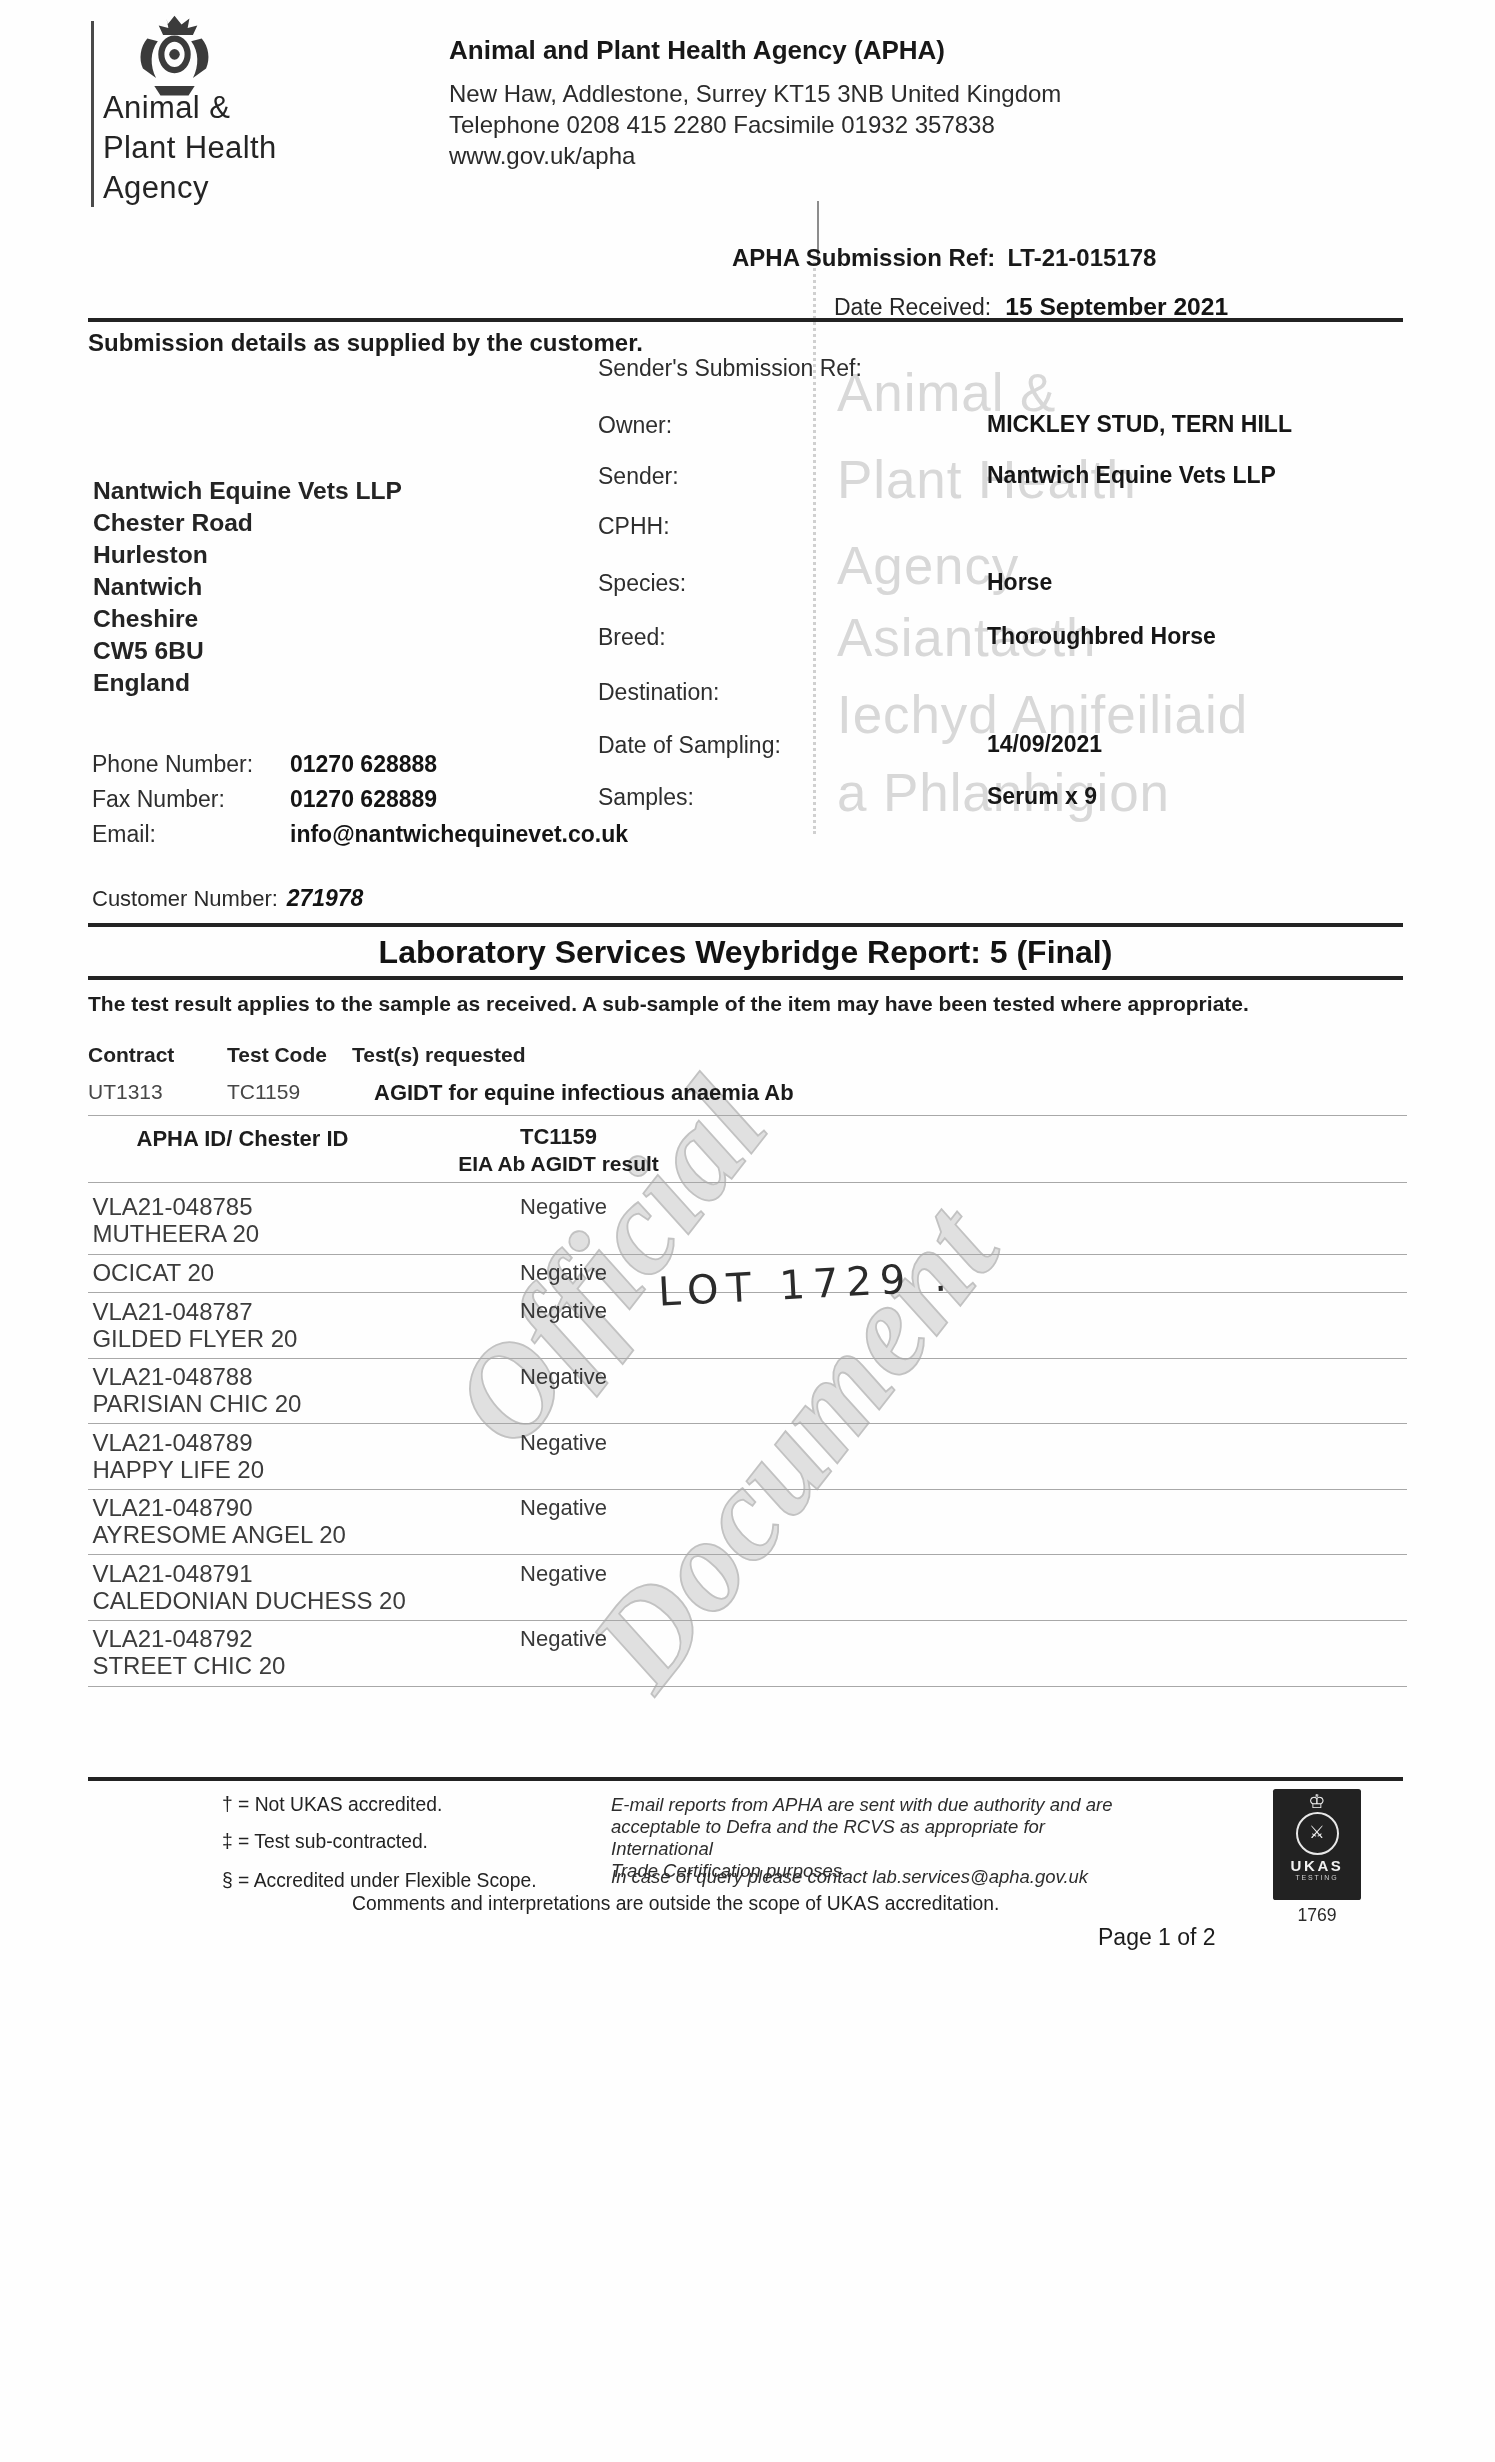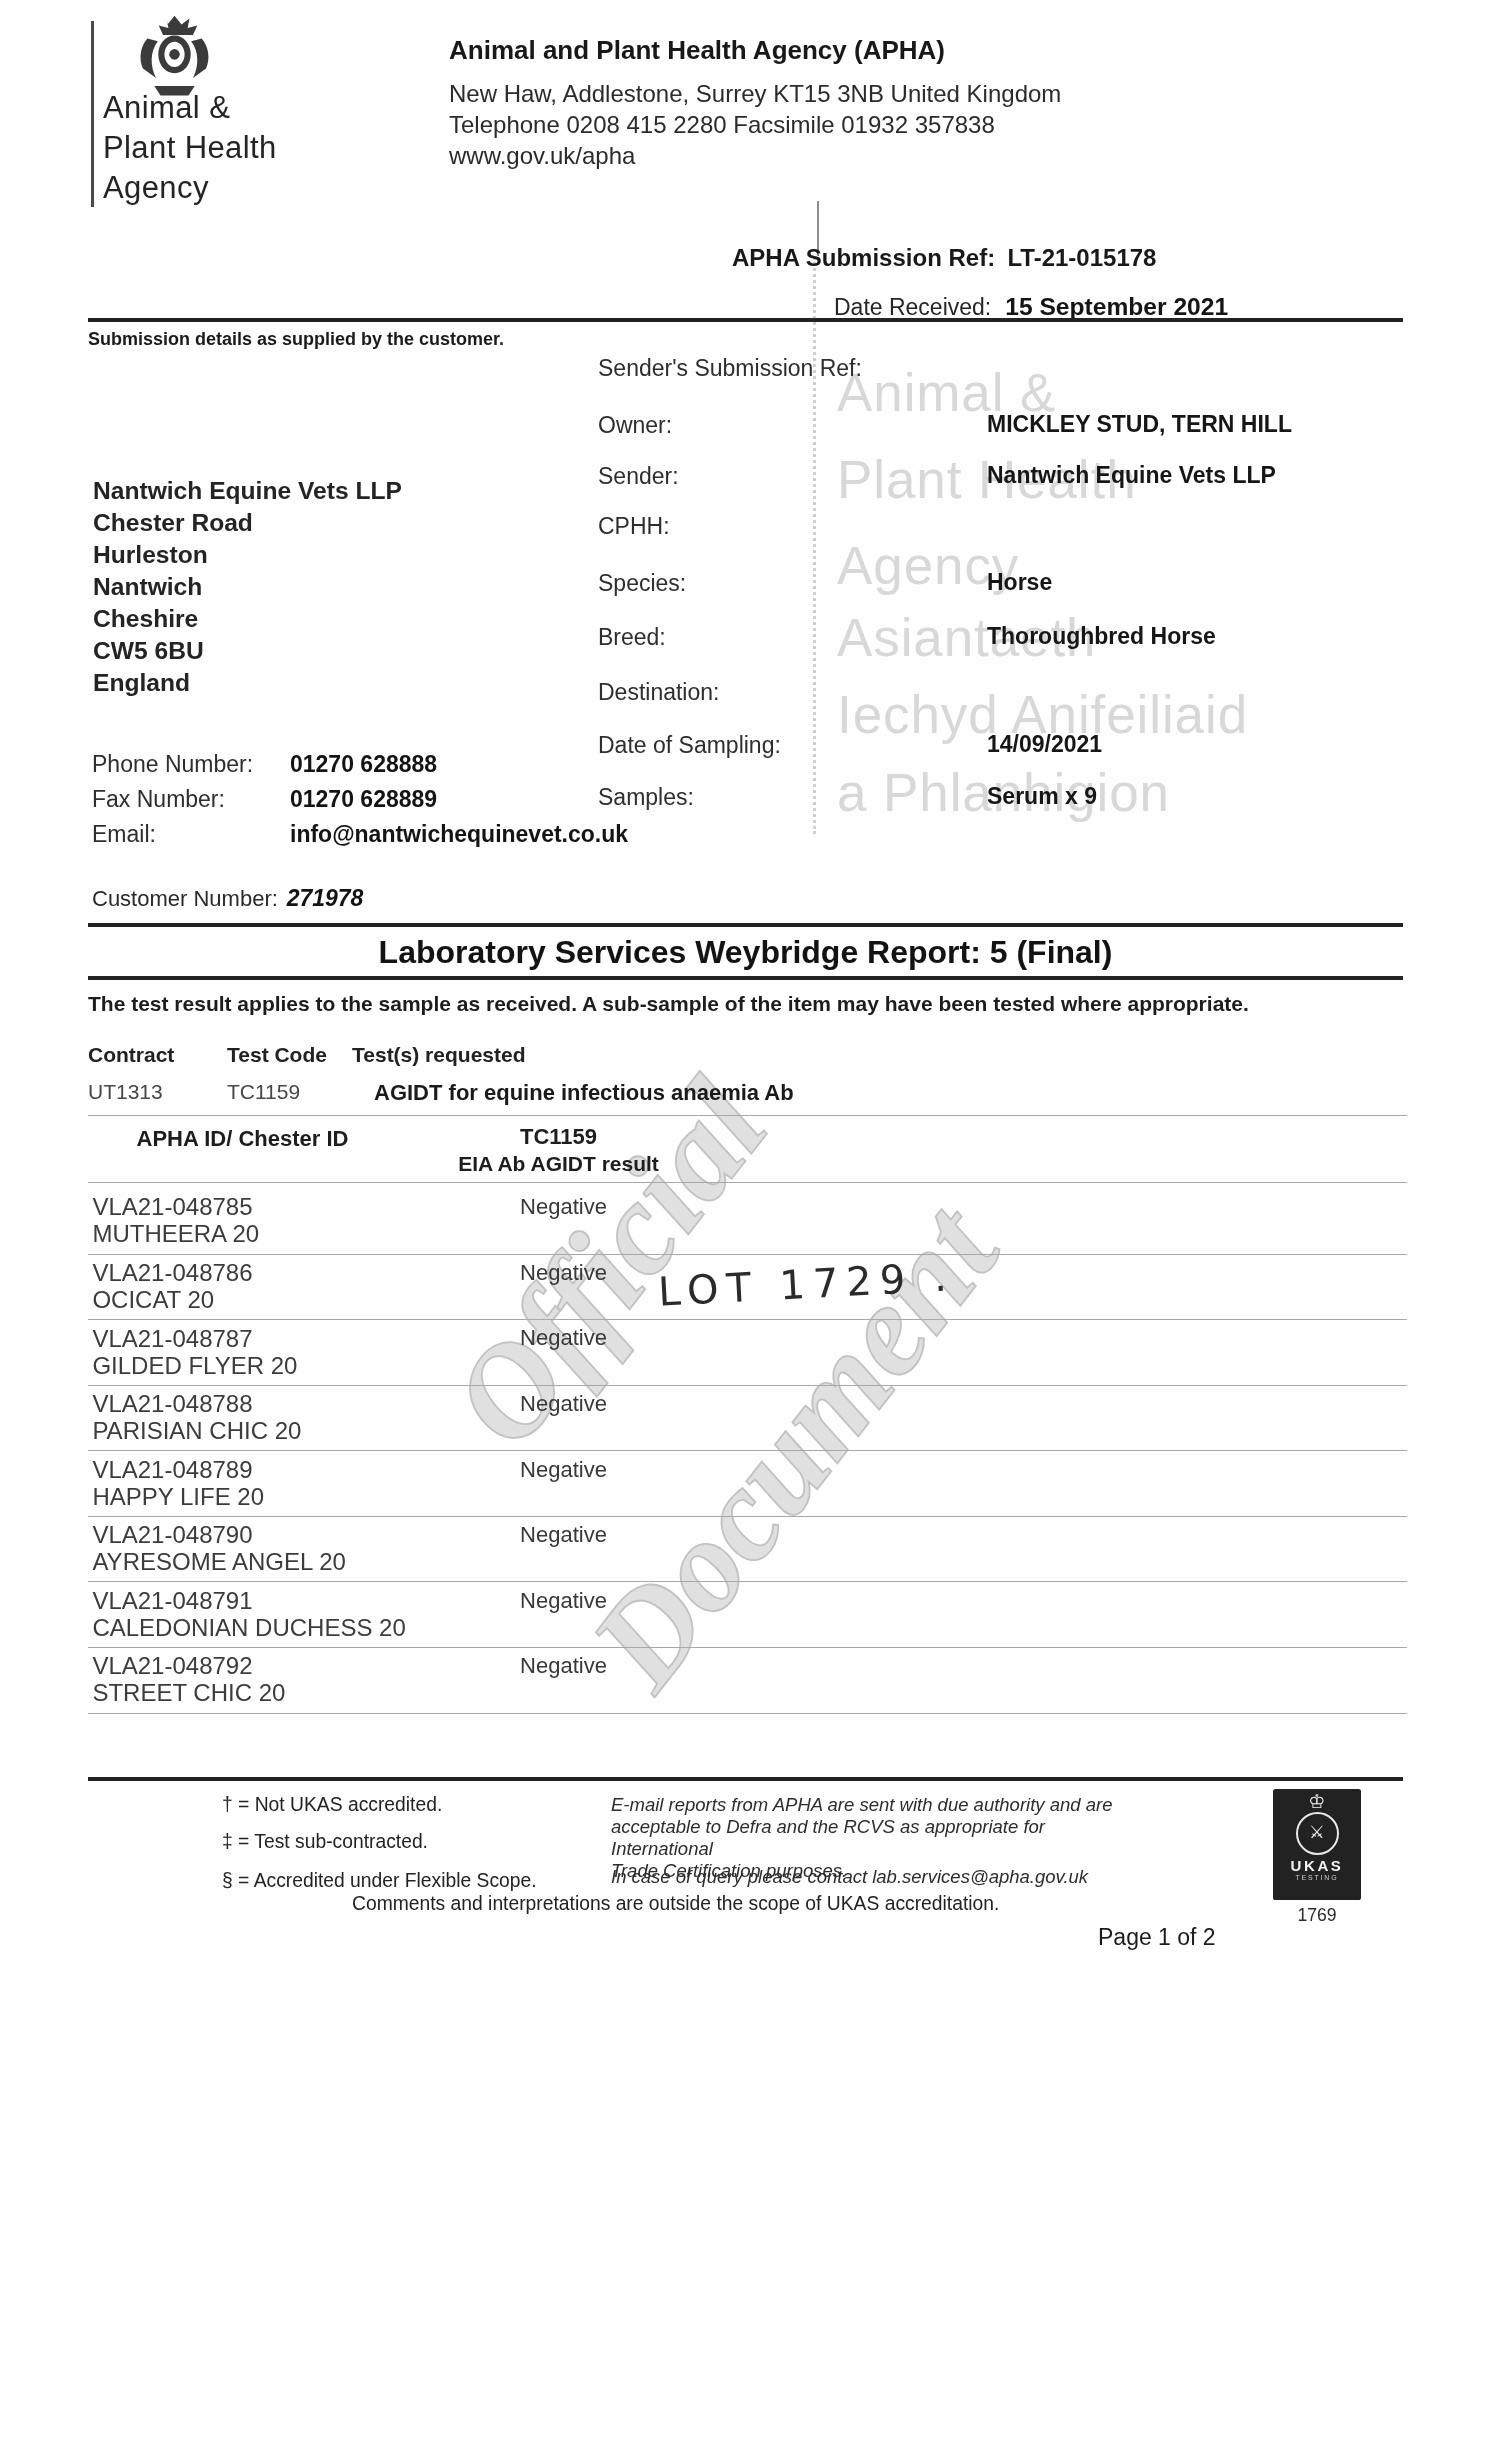--- a/index.html
+++ b/index.html
@@ -22,21 +22,21 @@
   .subref-line2 .val{font-weight:700;font-size:24.6px;margin-left:14px;color:#151515;}
   .vline-dark{left:817px;top:201px;width:1.8px;height:55px;background:#8d8d8d;}
   .vline-dotted{left:813px;top:257px;width:0;height:577px;border-left:3.5px dotted #d0d0d0;}
 
   .rule{left:88px;width:1315px;height:3.5px;background:#232323;}
   .rule1{top:318px;}
   .rule2{top:923px;height:4.4px;}
   .rule3{top:976px;height:4.4px;}
   .rule4{top:1777px;}
 
-  .sub-heading{left:88px;top:329px;font-size:18px;font-weight:700;color:#1b1b1b;text-align:right;}
+  .sub-heading{left:88px;top:329px;font-size:24px;font-weight:700;color:#1b1b1b;text-align:right;}
 
   .cust-address{left:93px;top:475px;font-size:24.6px;font-weight:700;line-height:32px;color:#242424;}
 
   .fieldrow{left:598px;width:791px;height:30px;}
   .fieldrow .lbl{display:inline-block;width:369px;font-size:23px;color:#2e2e2e;}
   .fieldrow .val{position:absolute;left:389px;top:-0.9px;font-size:23px;font-weight:700;color:#161616;white-space:nowrap;}
 
   .contactrow{left:92px;height:28px;font-size:23px;color:#2e2e2e;}
   .contactrow .lbl{display:inline-block;width:198px;}
   .contactrow .val{font-weight:700;color:#141414;}
@@ -215,21 +215,20 @@
   <div class="abs thdr-res2 z2">EIA Ab AGIDT result</div>
   <div class="abs tdiv z2" style="top:1182px;"></div>
 
   <div class="abs sample-table z2">
     <div class="srow">
       <div class="sid">VLA21-048785</div>
       <div class="sname">MUTHEERA 20</div>
       <div class="sresult">Negative</div>
     </div>
     <div class="srow">
-      <div class="sid">VLA21-048786</div>
       <div class="sname">OCICAT 20</div>
       <div class="sresult">Negative</div>
     </div>
     <div class="srow">
       <div class="sid">VLA21-048787</div>
       <div class="sname">GILDED FLYER 20</div>
       <div class="sresult">Negative</div>
     </div>
     <div class="srow">
       <div class="sid">VLA21-048788</div>

